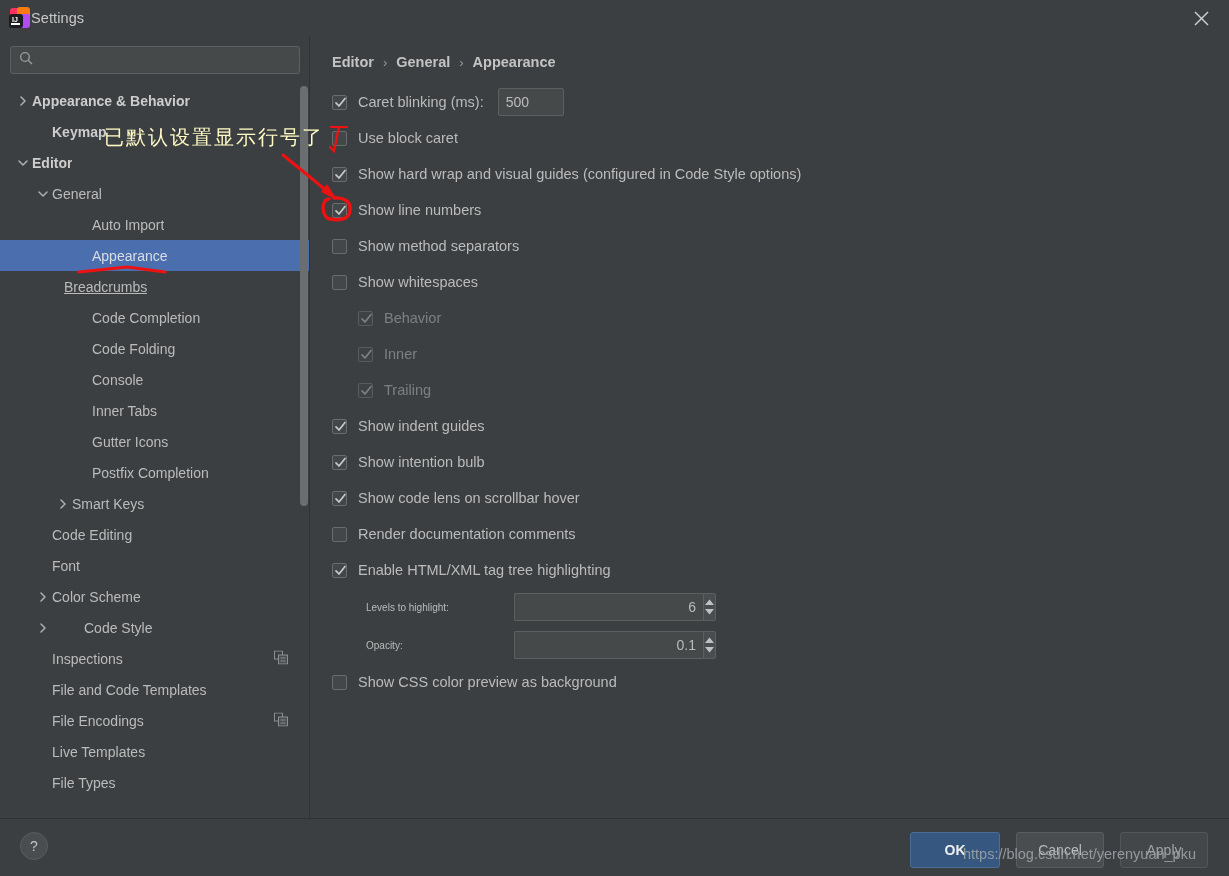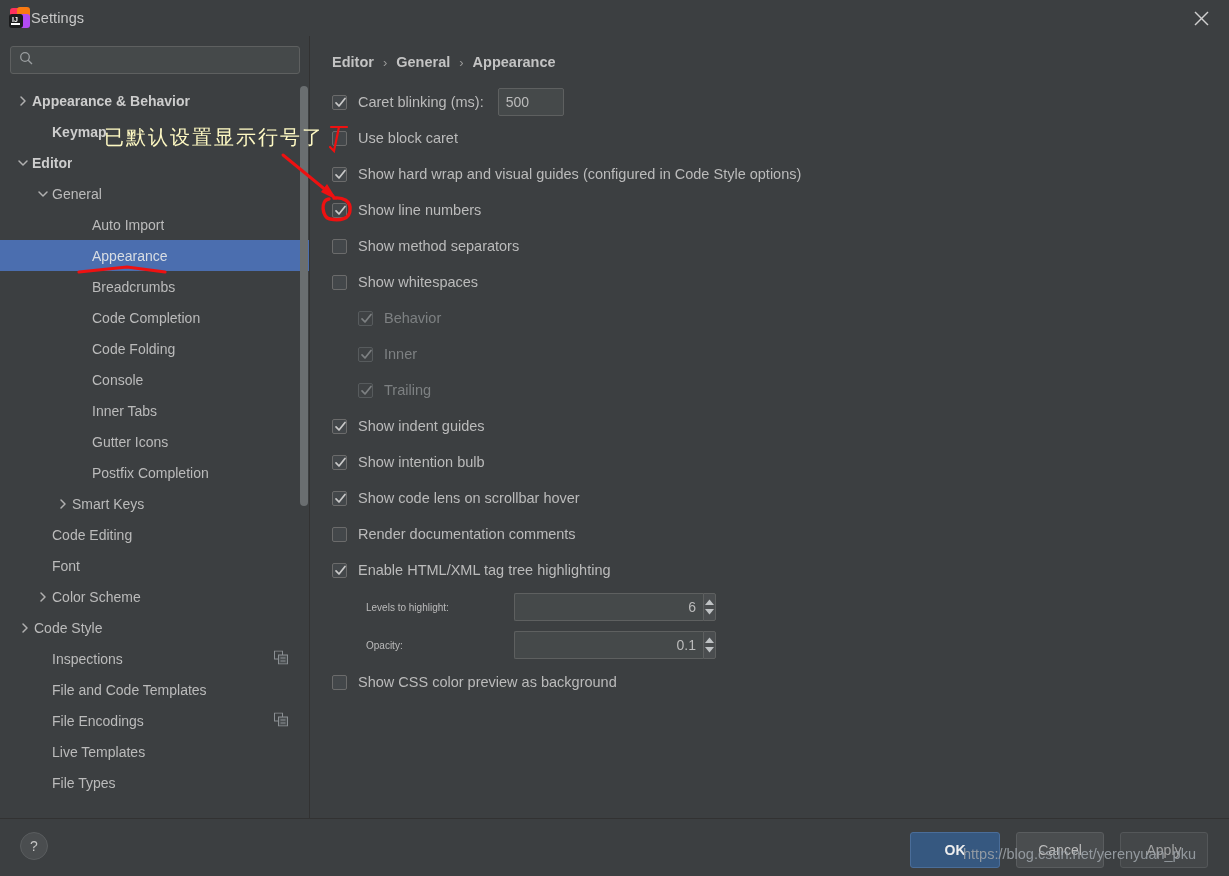--- a/index.html
+++ b/index.html
@@ -220,21 +220,21 @@
             </svg>
           </span>
           <span class="lbl">General</span>
         </div>
         <div class="tree-row" style="padding-left: 92px;">
           <span class="lbl">Auto Import</span>
         </div>
         <div class="tree-row selected" style="padding-left: 92px;">
           <span class="lbl">Appearance</span>
         </div>
-        <div class="tree-row" style="padding-left: 92px;">
+        <div class="tree-row" style="padding-left: 64px; text-decoration: underline;">
           <span class="lbl">Breadcrumbs</span>
         </div>
         <div class="tree-row" style="padding-left: 92px;">
           <span class="lbl">Code Completion</span>
         </div>
         <div class="tree-row" style="padding-left: 92px;">
           <span class="lbl">Code Folding</span>
         </div>
         <div class="tree-row" style="padding-left: 92px;">
           <span class="lbl">Console</span>
@@ -263,21 +263,21 @@
           <span class="lbl">Font</span>
         </div>
         <div class="tree-row" style="padding-left: 34px;">
           <span class="arrow">
             <svg width="14" height="14" viewBox="0 0 14 14">
               <path d="M5 3 L9 7 L5 11" fill="none" stroke="#b0b0b0" stroke-width="1.5" stroke-linecap="round" stroke-linejoin="round"></path>
             </svg>
           </span>
           <span class="lbl">Color Scheme</span>
         </div>
-        <div class="tree-row" style="padding-left: 16px;">
+        <div class="tree-row" style="padding-left: 34px; gap: 32px;">
           <span class="arrow">
             <svg width="14" height="14" viewBox="0 0 14 14">
               <path d="M5 3 L9 7 L5 11" fill="none" stroke="#b0b0b0" stroke-width="1.5" stroke-linecap="round" stroke-linejoin="round"></path>
             </svg>
           </span>
           <span class="lbl">Code Style</span>
         </div>
         <div class="tree-row" style="padding-left: 52px;">
           <span class="lbl">Inspections</span>
           <span class="copy-ico"><svg width="14" height="14" viewBox="0 0 14 14">

